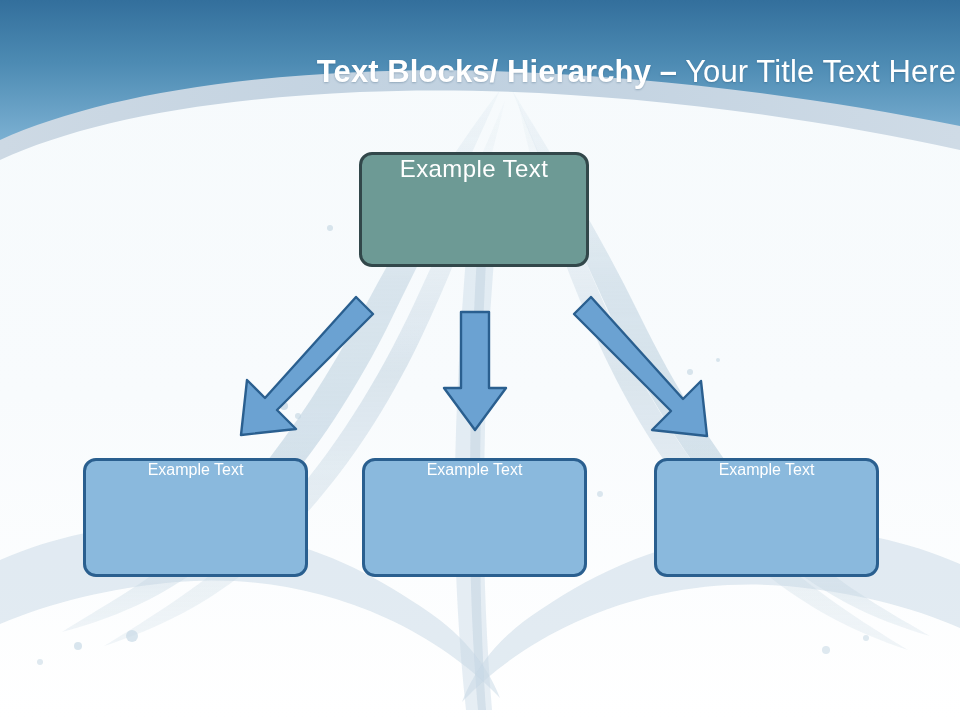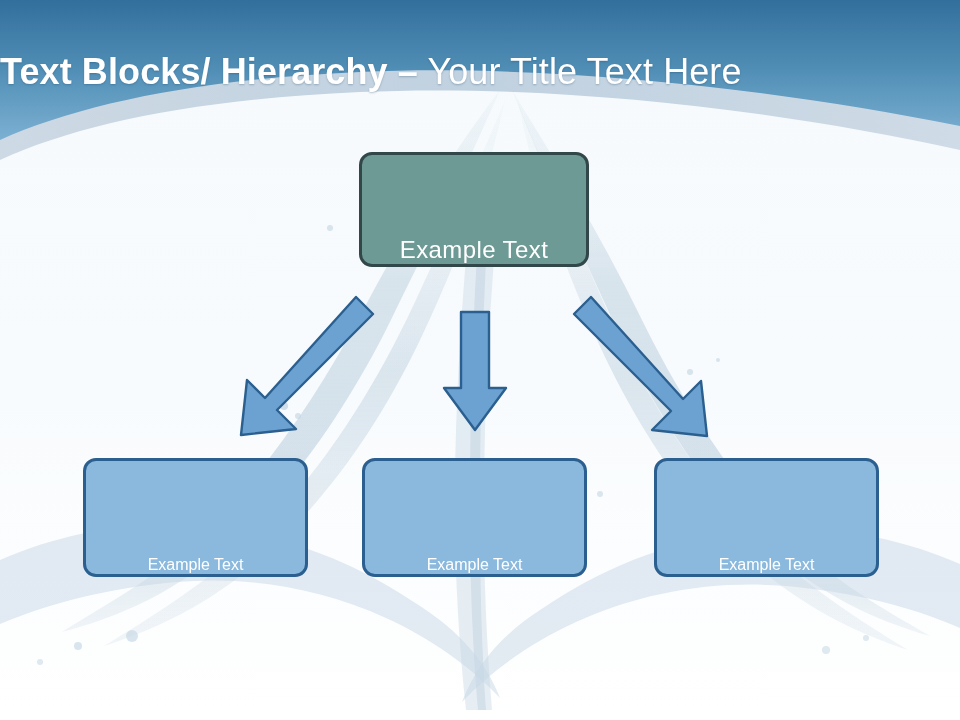--- a/index.html
+++ b/index.html
@@ -41,23 +41,23 @@
     width: 960px;
     height: 230px;
   }
 
   
   .title {
     position: absolute;
     left: 0;
     top: 52px;
     width: 956px;
-    text-align: left;
+    text-align: right;
     color: #ffffff;
-    font-size: 36px;
+    font-size: 31px;
     line-height: 40px;
     letter-spacing: 0.1px;
     white-space: nowrap;
     text-shadow: 0 1px 2px rgba(20,60,90,0.28);
   }
   .title .strong { font-weight: bold; }
   .title .light  { font-weight: normal; }
 
   
   .arrows {
@@ -67,21 +67,21 @@
     width: 960px;
     height: 720px;
     pointer-events: none;
   }
 
   
   .node {
     position: absolute;
     box-sizing: border-box;
     display: flex;
-    align-items: flex-end;
+    align-items: flex-start;
     justify-content: center;
     color: #ffffff;
     border-radius: 13px;
     text-align: center;
   }
   .node-top {
     left: 359px;
     top: 152px;
     width: 230px;
     height: 115px;

